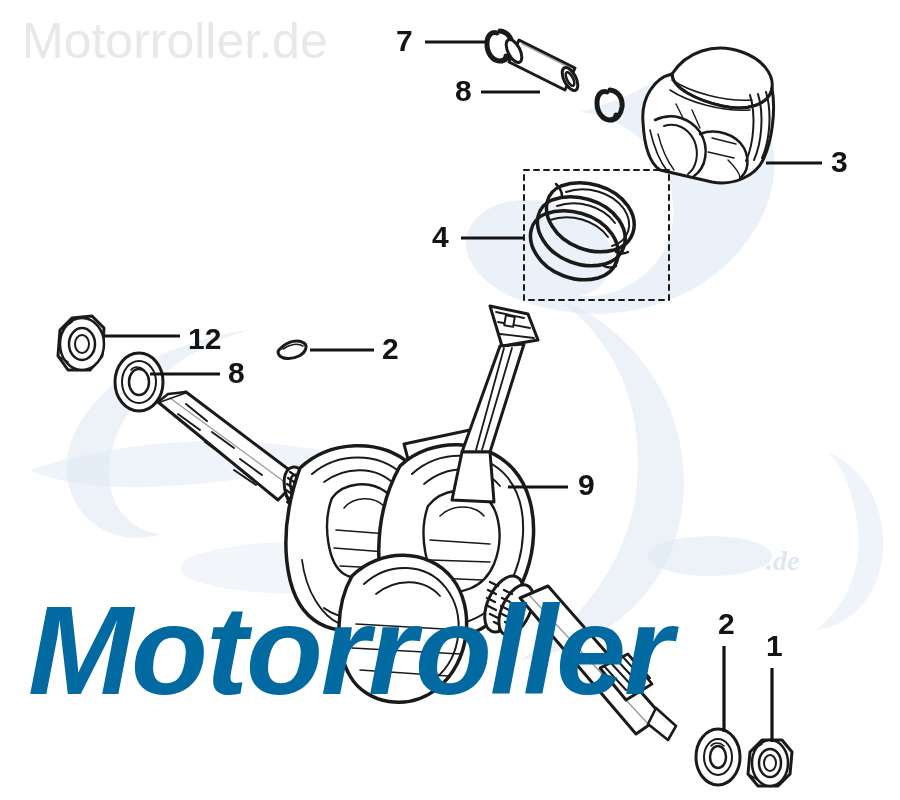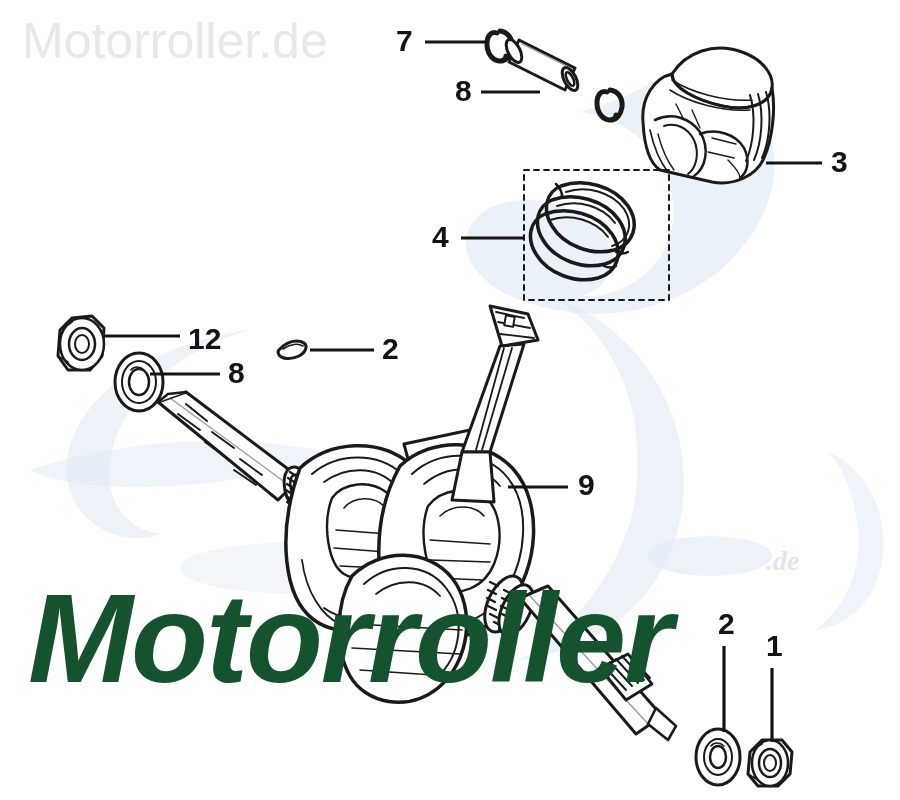--- a/index.html
+++ b/index.html
@@ -30,26 +30,26 @@
     font-size: 50px;
     font-weight: 400;
     color: #e8e8e8;
     letter-spacing: 0px;
     white-space: nowrap;
     user-select: none;
   }
   .wm-bottom {
     position: absolute;
     left: 28px;
-    top: 566px;
+    top: 578px;
     font-family: "Liberation Sans", sans-serif;
     font-size: 126px;
     font-weight: bold;
     font-style: italic;
-    color: #14532d;
+    color: #0369a1;
     letter-spacing: -2px;
     white-space: nowrap;
     user-select: none;
   }
   .wm-de {
     position: absolute;
     left: 766px;
     top: 545px;
     font-family: Liberation Serif, serif;
     font-size: 28px;

